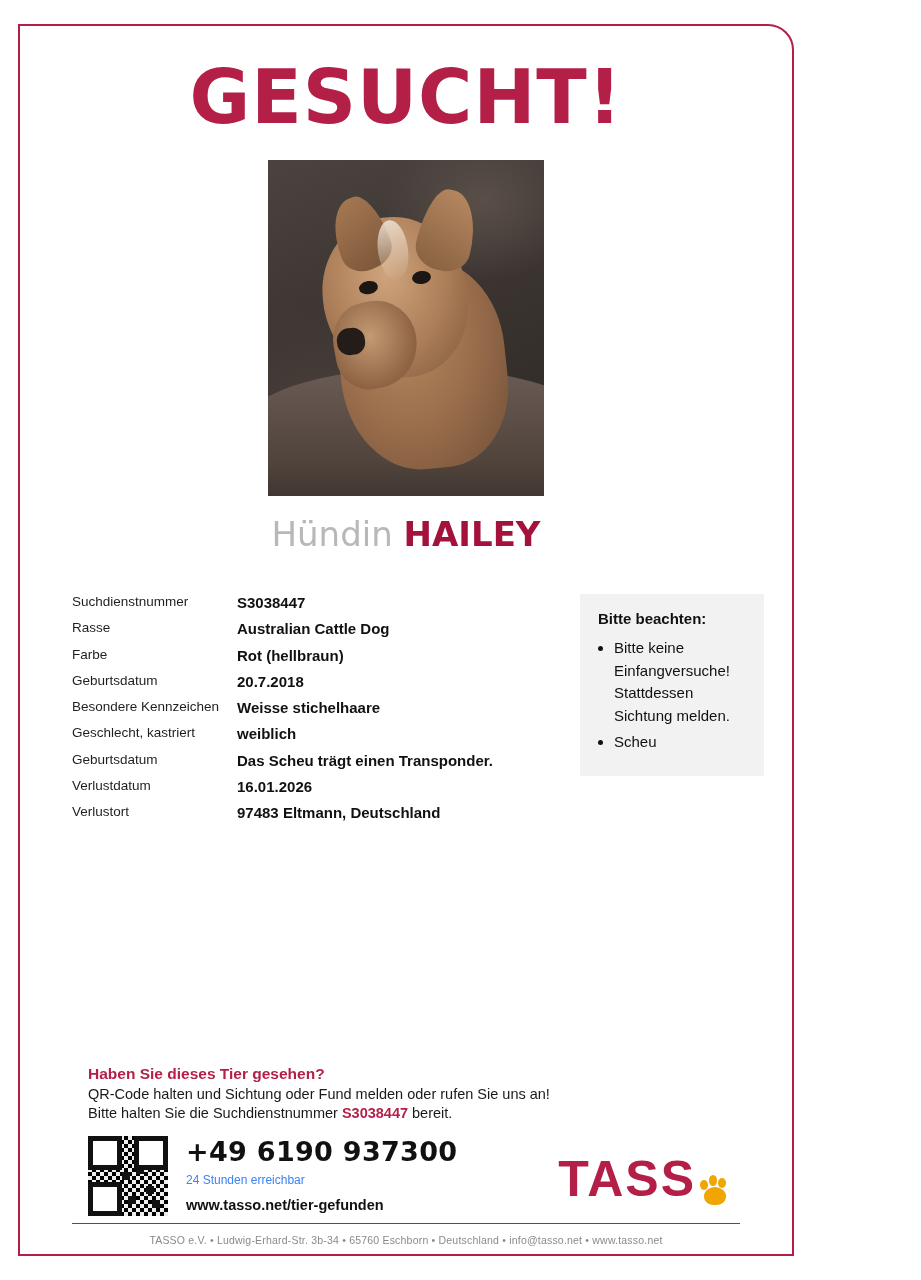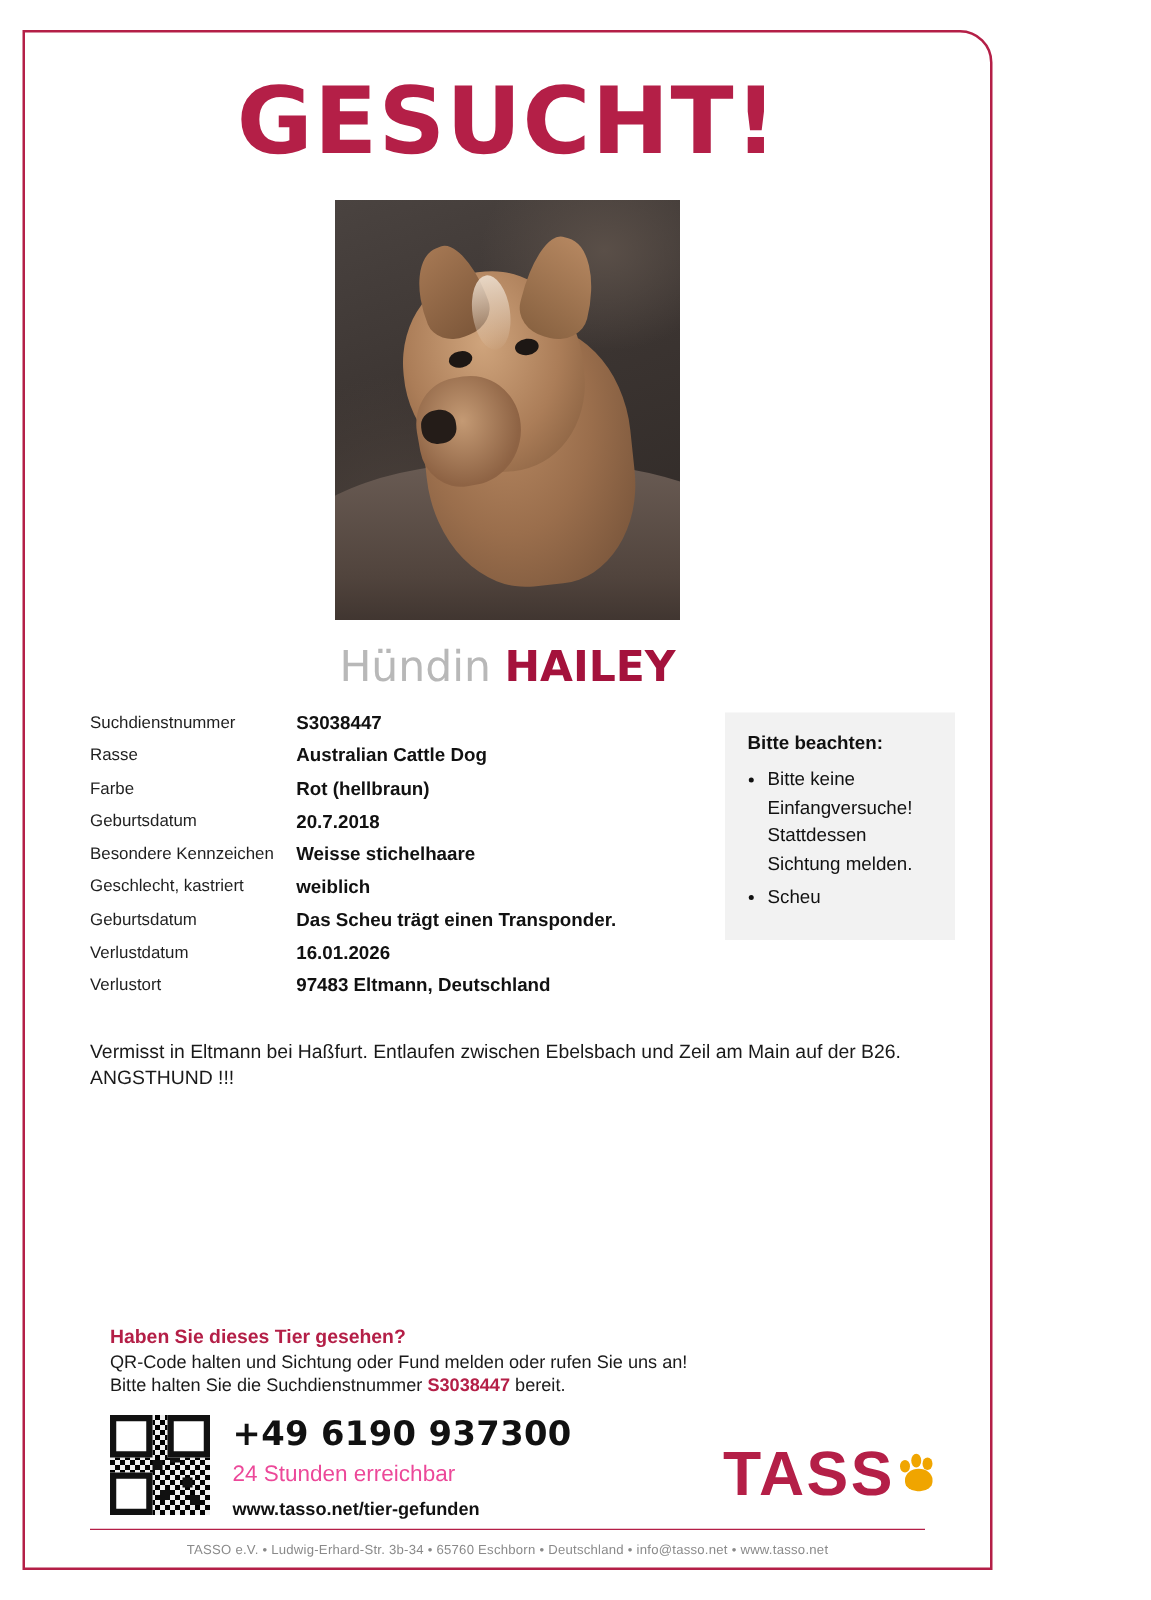--- a/index.html
+++ b/index.html
@@ -152,21 +152,21 @@
     text-align: center;
     margin-top: 18px;
     font-size: 34px;
     font-family: "DejaVu Sans", sans-serif;
   }
   .petname .kind { color: #b8b8b8; font-weight: normal; }
   .petname .name { color: #a4123c; font-weight: bold; }
 
   .content {
     display: flex;
-    margin-top: 16px;
+    margin-top: 40px;
     padding: 0 28px 0 52px;
     box-sizing: border-box;
     align-items: flex-start;
     justify-content: flex-end;
   }
   .facts {
     width: 480px;
     flex: 0 0 480px;
   }
   .fact-row {
@@ -263,34 +263,34 @@
   .qr .q3 { left: 0; bottom: 0; }
   .qr .qc { position:absolute; width:8px; height:8px; background:#111; }
   .phone-block { margin-left: 18px; }
   .phone {
     font-size: 27px;
     font-weight: bold;
     color: #111;
     letter-spacing: 0.3px;
     font-family: "DejaVu Sans", sans-serif;
   }
-  .hours { font-size: 18px; color: #ec4899; margin-top: 6px; }
+  .hours { font-size: 12px; color: #3b82f6; margin-top: 6px; }
   .weburl { font-size: 14.5px; font-weight: bold; color: #111; margin-top: 10px; }
 
   .brand {
     position: absolute;
-    right: 40px;
+    right: 60px;
     bottom: 46px;
     font-size: 50px;
     font-weight: bold;
     color: #b41f47;
     letter-spacing: 2px;
     font-family: "Liberation Sans", sans-serif;
     display: flex;
-    align-items: center;
+    align-items: flex-end;
   }
   .paw {
     display: inline-block;
     width: 34px; height: 34px;
     margin-left: 2px;
     position: relative;
   }
   .paw .pad {
     position: absolute;
     background: #f0a500;
@@ -391,21 +391,20 @@
 
     <div class="note-box">
       <div class="note-title">Bitte beachten:</div>
       <ul class="note-list">
         <li>Bitte keine Einfangversuche! Stattdessen Sichtung melden.</li>
         <li>Scheu</li>
       </ul>
     </div>
   </div>
 
-  <div class="freetext">Vermisst in Eltmann bei Haßfurt. Entlaufen zwischen Ebelsbach und Zeil am Main auf der B26. ANGSTHUND !!!</div>
 
   <div class="footer">
     <div class="cta-title">Haben Sie dieses Tier gesehen?</div>
     <div class="cta-line">QR-Code halten und Sichtung oder Fund melden oder rufen Sie uns an!</div>
     <div class="cta-line">
       <span>Bitte halten Sie die Suchdienstnummer </span><span class="num">S3038447</span><span> bereit.</span>
     </div>
 
     <div class="contact">
       <div class="qr">

